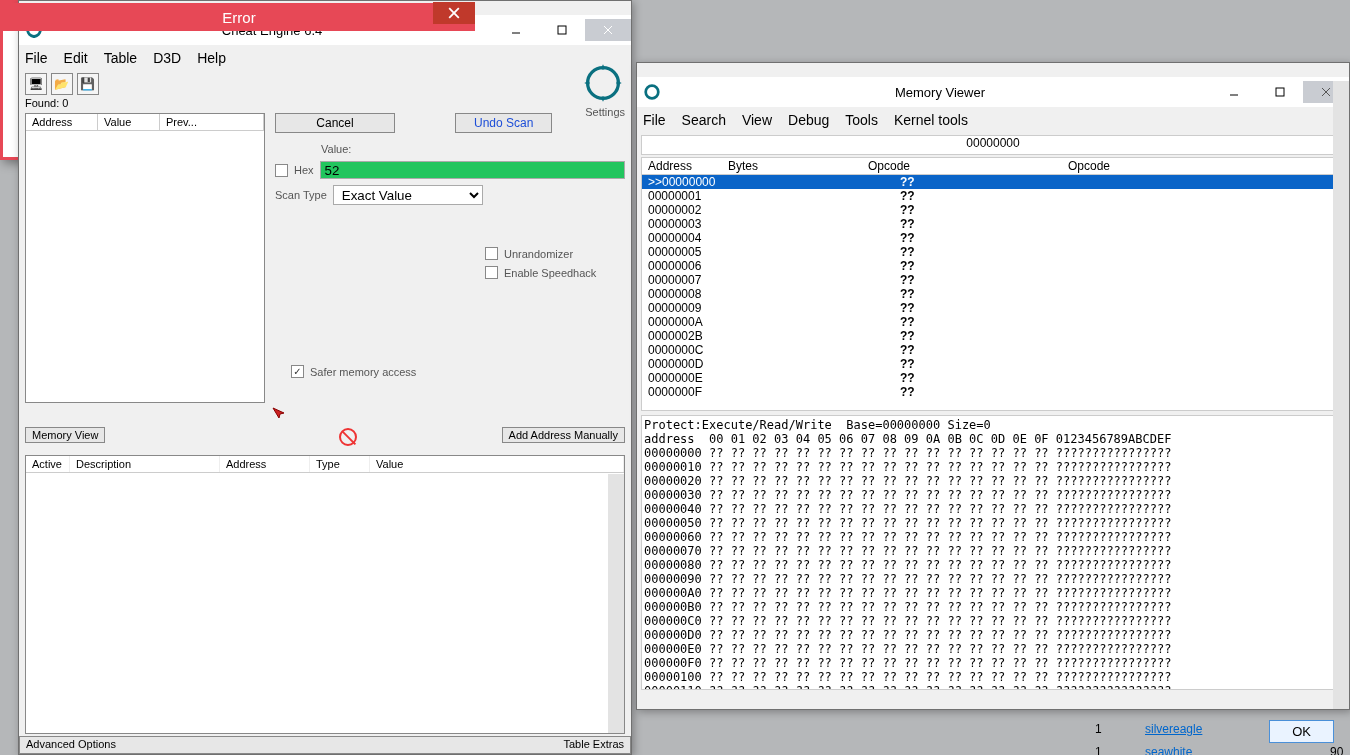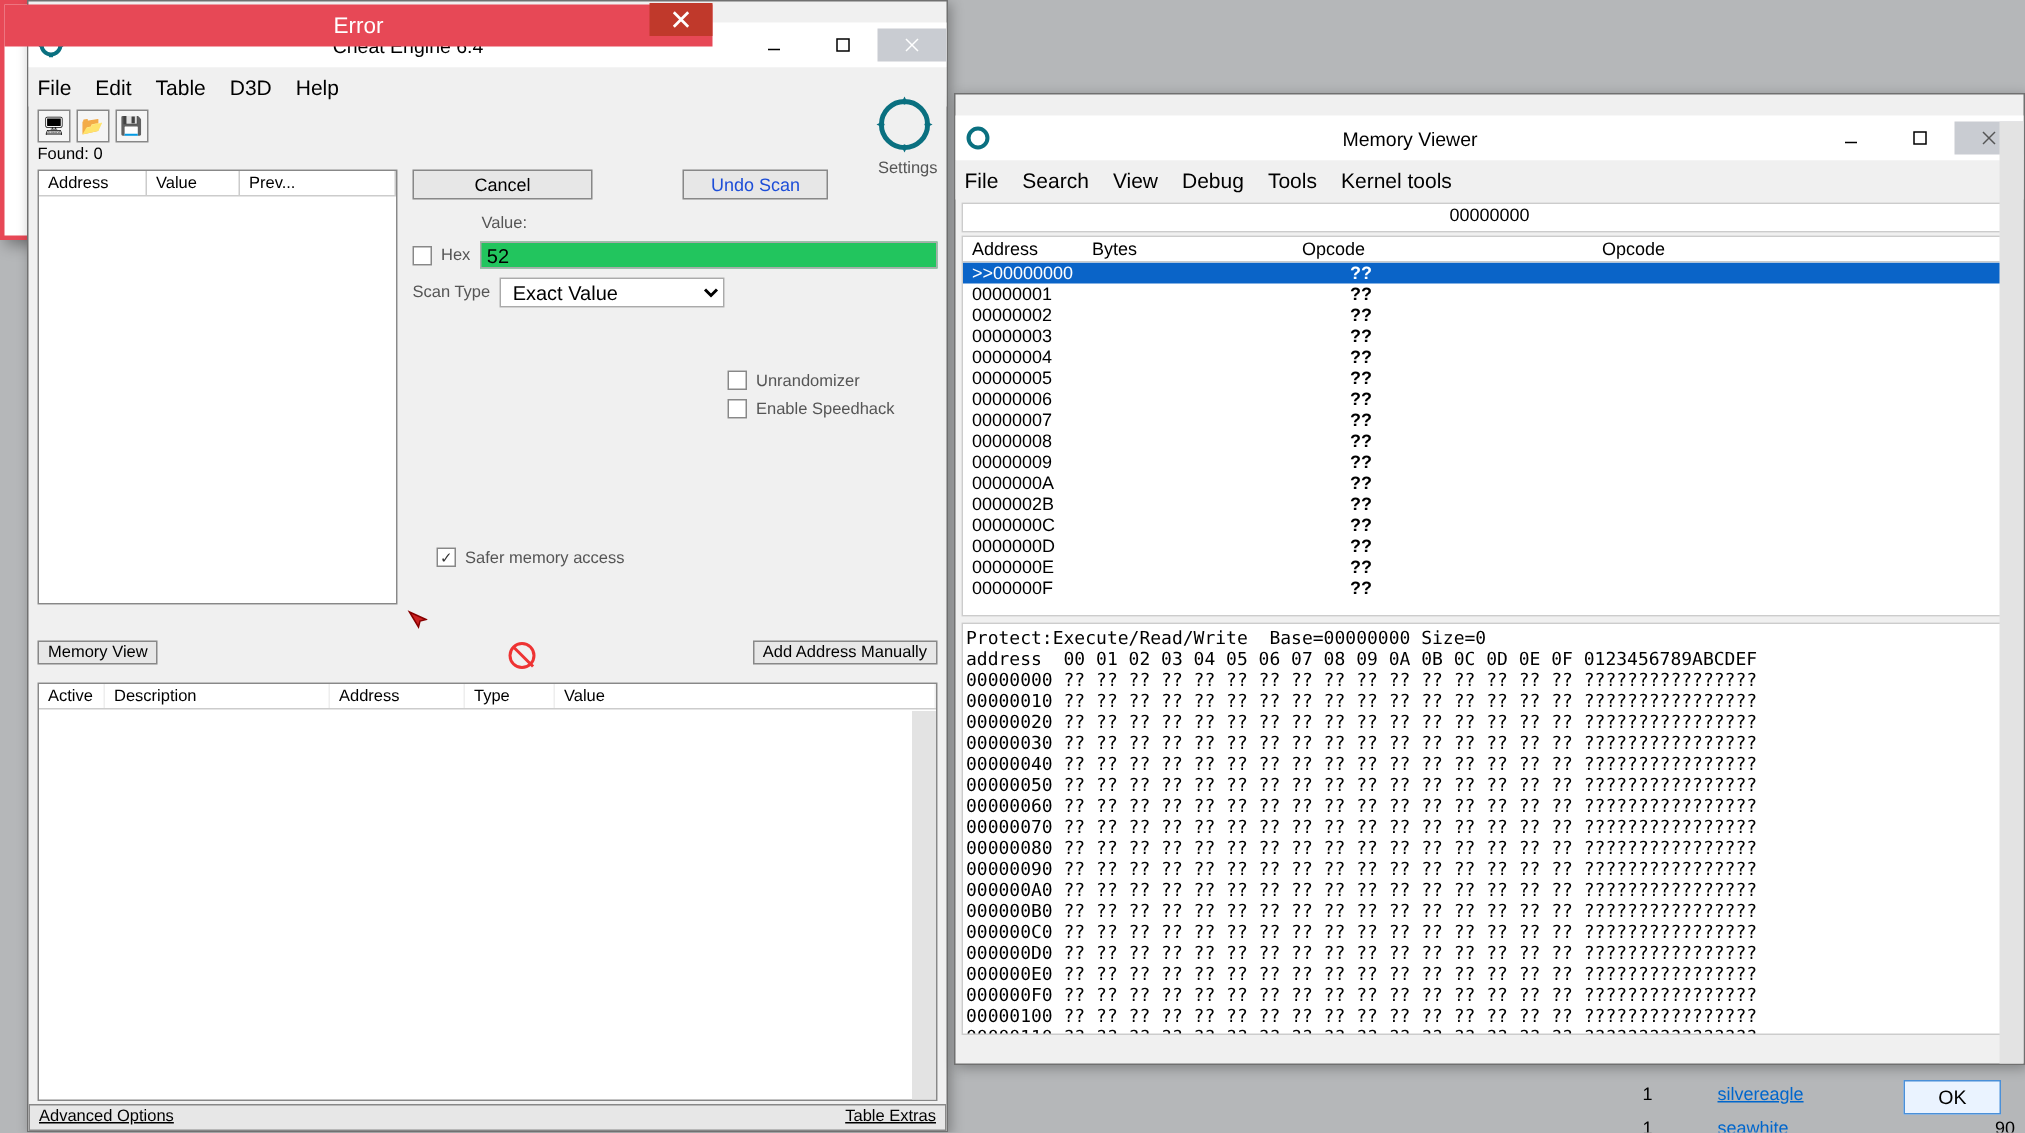--- a/index.html
+++ b/index.html
@@ -40,21 +40,21 @@
 
 .mv-btn { position:absolute; left:6px; bottom:311px; border:1px solid #888; background:#e7e7e7; padding:1px 6px; font-size:11px; }
 .addaddr { position:absolute; right:6px; bottom:311px; border:1px solid #888; background:#e7e7e7; padding:1px 6px; font-size:11px; }
 .nosign { position:absolute; left:320px; bottom:308px; width:18px; height:18px; border:2px solid #e33; border-radius:50%; }
 .nosign::after { content:""; position:absolute; width:18px; height:2px; background:#e33; top:7px; left:-1px; transform:rotate(45deg); }
 .pointer-icon { position:absolute; left:252px; bottom:334px; width:14px; height:14px; }
 
 .addrlist { position:absolute; left:6px; right:6px; bottom:20px; top:454px; border:1px solid #888; background:#fff; font-size:11px; }
 .addrlist .hdr { display:flex; border-bottom:1px solid #ccc; }
 .addrlist .hdr div { padding:2px 6px; border-right:1px solid #eee; }
-.status { position:absolute; left:0; right:0; bottom:0; height:18px; border:1px solid #888; background:#e7e7e7; font-size:11px; display:flex; justify-content:space-between; padding:1px 6px;text-decoration:underline; }
+.status { position:absolute; left:0; right:0; bottom:0; height:18px; border:1px solid #888; background:#e7e7e7; font-size:11px; display:flex; justify-content:space-between; padding:1px 6px; }
 
 
 #err-window { left:20px; top:224px; width:478px; height:160px; border:3px solid #e74856; background:#fff; z-index:10; box-shadow:3px 3px 10px rgba(0,0,0,.4);}
 #err-window .etitle { background:#e74856; color:#fff; text-align:center; font-size:15px; height:28px; display:flex; align-items:center; position:relative;}
 #err-window .etitle span.t { flex:1; }
 #err-window .etitle .xbtn { position:absolute; right:0; top:-1px; width:42px; height:22px; background:#c0392b; color:#fff; display:flex;align-items:center;justify-content:center; }
 #err-window .ebody { display:flex; align-items:center; padding:16px; gap:14px; font-size:13px; }
 #err-window .eicon { width:34px; height:34px; border-radius:50%; background:#e13; border:2px solid #a00; display:flex;align-items:center;justify-content:center;color:#fff;font-weight:bold;font-size:20px;}
 #err-window .okbtn { border:1px solid #3a7; background:#eaf3ff; padding:3px 22px; font-size:13px; position:absolute; right:16px; bottom:12px; border:1px solid #4a90d9; }
 

